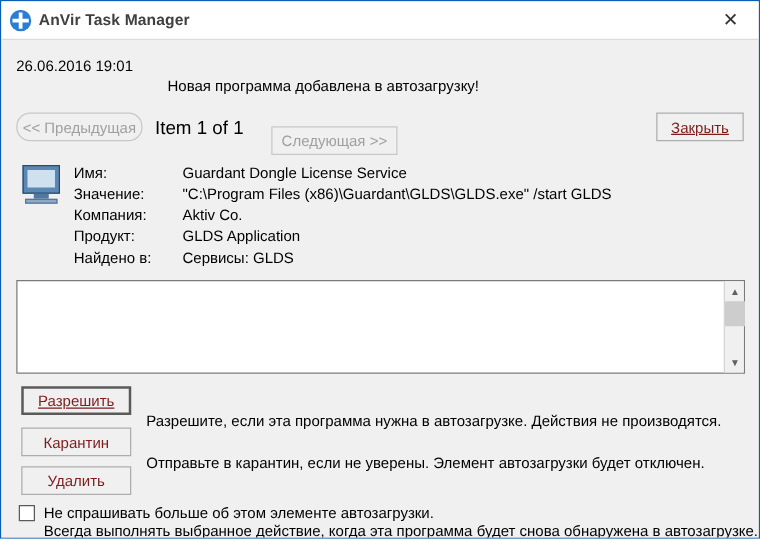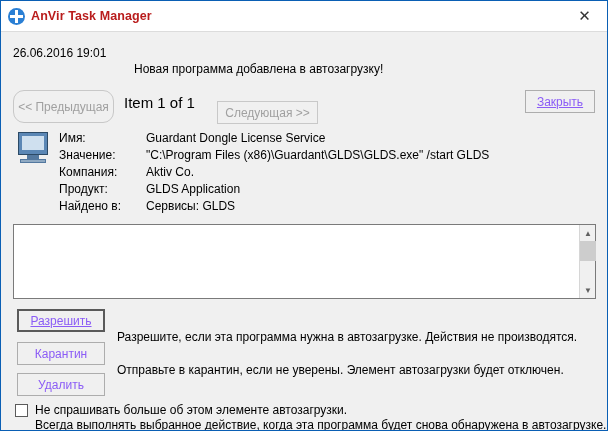--- a/index.html
+++ b/index.html
@@ -55,21 +55,21 @@
     position: absolute;
     left: 2px;
     top: 7px;
     width: 13px;
     height: 3px;
     background: #ffffff;
   }
   .title-text {
     font-weight: bold;
     font-size: 12.5px;
-    color: #b91c1c;
+    color: #404040;
     letter-spacing: 0.1px;
   }
   .win-close {
     position: absolute;
     right: 0;
     top: 0;
     width: 45px;
     height: 29px;
     display: flex;
     align-items: center;
@@ -99,34 +99,34 @@
     top: 30px;
     font-size: 12px;
   }
 
   
   .btn {
     font-family: "Liberation Sans", sans-serif;
     font-size: 12px;
     background: #f0f0f0;
     border: 1px solid #adadad;
-    color: #8b5cf6;
+    color: #7f1d1d;
     padding: 0;
     cursor: default;
   }
   .btn.disabled {
     color: #a0a0a0;
     border-color: #c8c8c8;
   }
   .btn-prev {
     position: absolute;
     left: 12px;
     top: 58px;
     width: 101px;
-    height: 33px;
+    height: 23px;
     border-radius: 11px;
   }
   .btn-next {
     position: absolute;
     left: 216px;
     top: 58px;
     width: 101px;
     height: 23px;
     margin-top: 11px;
   }

